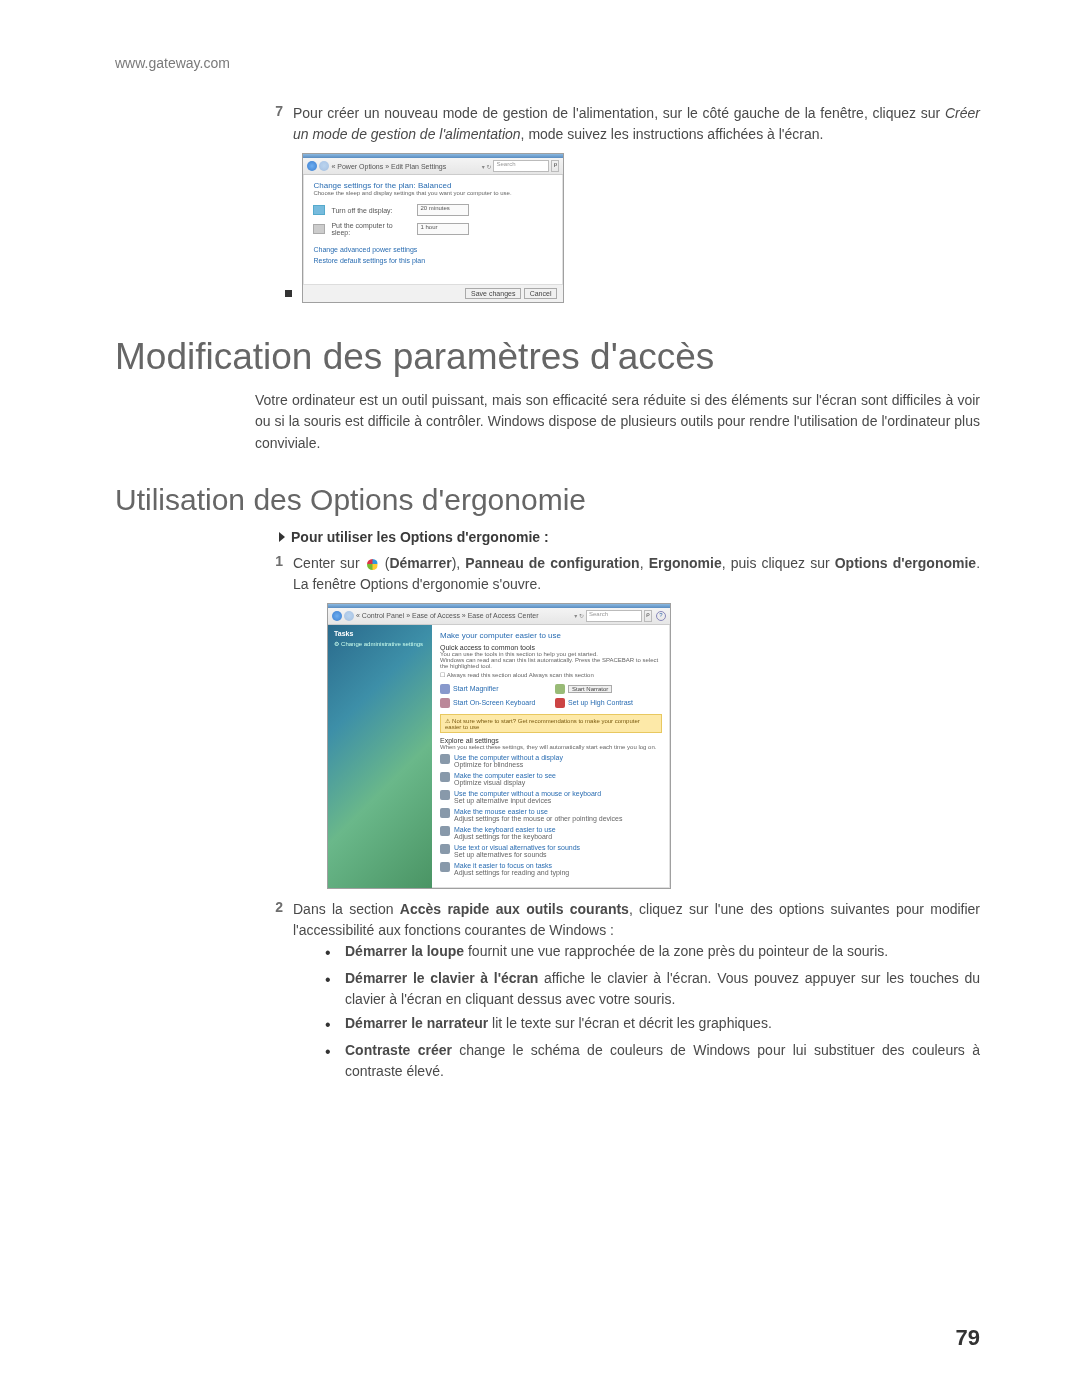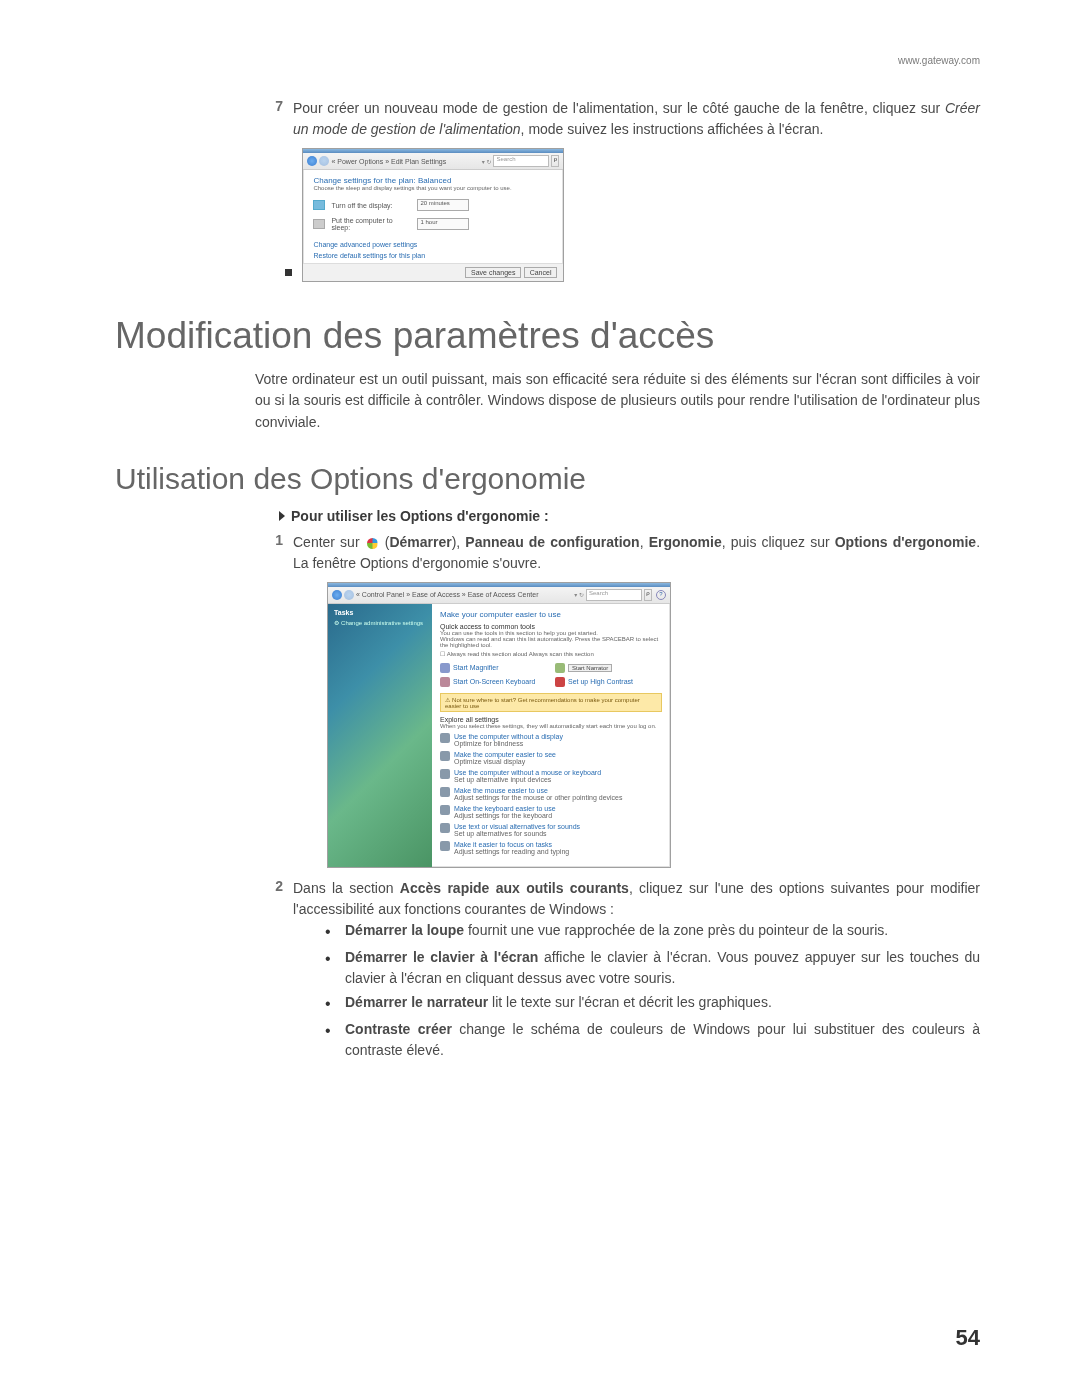--- a/index.html
+++ b/index.html
@@ -10,22 +10,22 @@
     background: #fff;
   }
   .page {
     width: 1080px;
     height: 1397px;
     box-sizing: border-box;
     padding: 55px 100px 0 115px;
     position: relative;
   }
   .site-url {
-    text-align: right;
-    font-size: 10px;
+    text-align: left;
+    font-size: 14px;
     color: #7a7a7a;
     margin-bottom: 32px;
   }
   .step-row {
     display: flex;
     margin-bottom: 3px;
   }
   .step-num {
     width: 28px;
     flex: 0 0 28px;
@@ -122,21 +122,21 @@
   }
   .win-back {
     width:10px;height:10px;border-radius:50%;
     background:radial-gradient(#6eaef0,#3a7dd0);
     margin-right:2px;
   }
   .win-path { flex:1; color:#555; font-size:7px; }
   .win-search {
     width:50px;height:10px;border:1px solid #bbb;background:#fff;font-size:6px;color:#999;padding:0 2px;
   }
-  .win1-body { padding:6px 10px 4px 10px; color:#555; }
+  .win1-body { padding:6px 10px 20px 10px; color:#555; }
   .link { color:#2a6db2; }
   .selbox {
     display:inline-block;width:46px;height:10px;border:1px solid #aaa;background:#fafafa;font-size:6px;padding:0 2px;color:#555;
   }
   .btnflat {
     display:inline-block;border:1px solid #aaa;background:#f0f0f0;font-size:7px;padding:1px 5px;color:#444;
   }
   .win-footer {
     background:#f1f1f1;border-top:1px solid #ddd; text-align:right; padding:3px 6px;
   }
@@ -339,14 +339,14 @@
             </div>
             <div class="bullet-row">
               <div class="bullet-dot">•</div>
               <div class="bullet-body"><span class="bold">Contraste créer</span> change le schéma de couleurs de Windows pour lui substituer des couleurs à contraste élevé.</div>
             </div>
           </div>
       </div>
     </div>
   </div>
 
-  <div class="page-num">54</div>
+  <div class="page-num">79</div>
 </div>
 
 </body></html>

